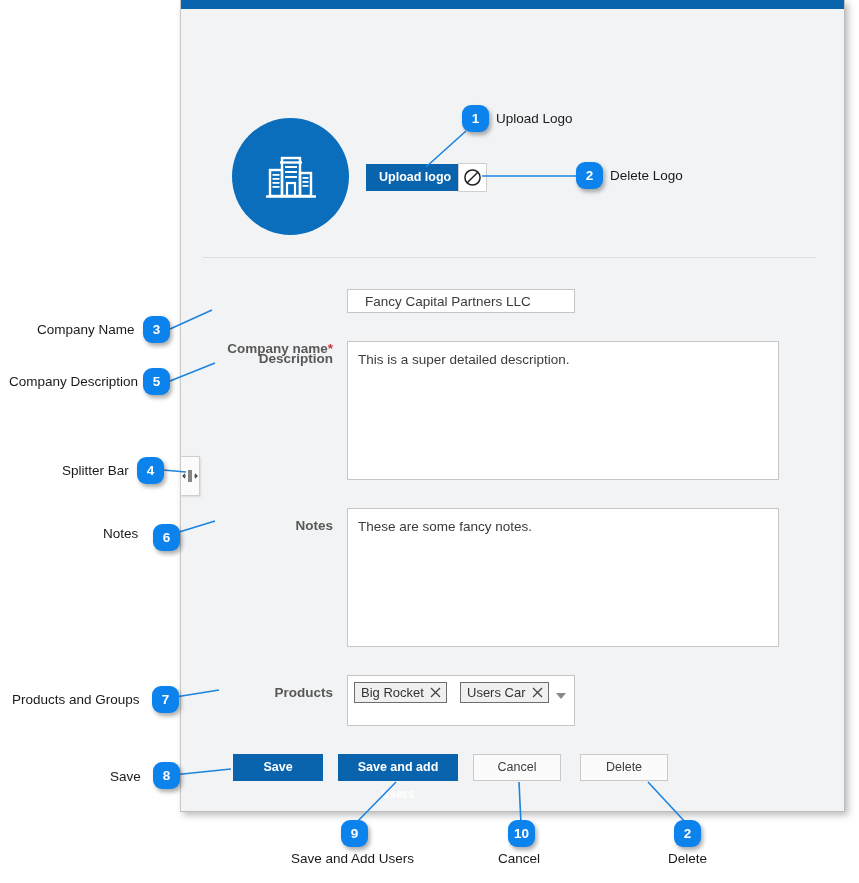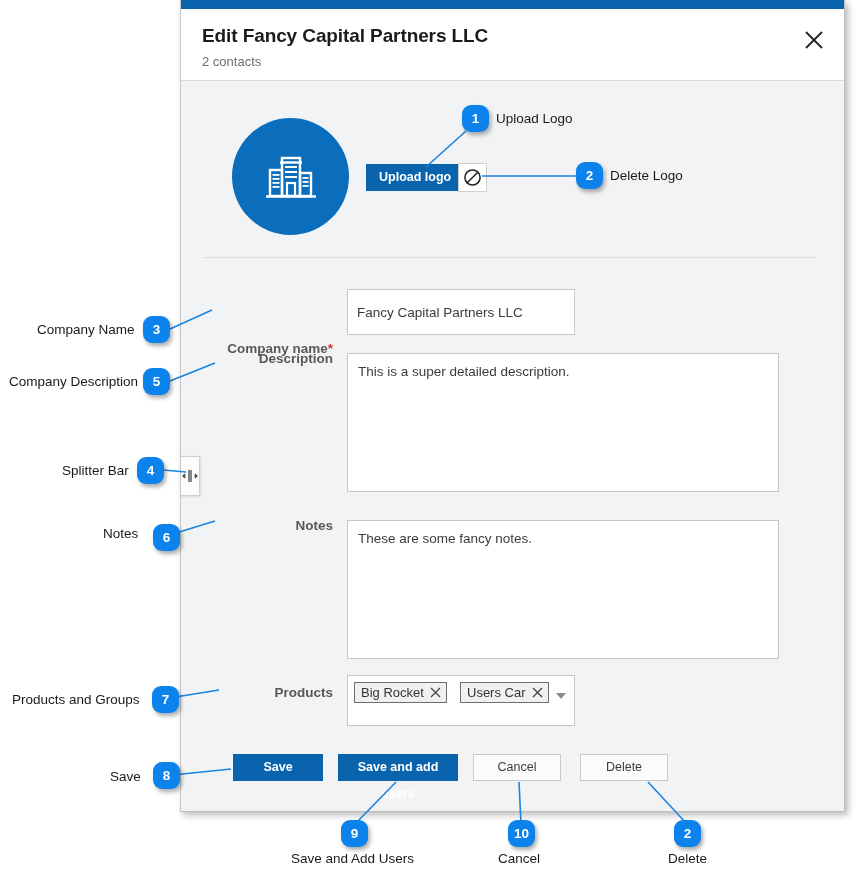--- a/index.html
+++ b/index.html
@@ -146,44 +146,43 @@
     text-align: right;
     white-space: nowrap;
   }
   .req-star { color: #d0333b; font-weight: bold; }
 
   .text-input {
     position: absolute;
     left: 166px;
     top: 208px;
     width: 228px;
-    height: 46px;
+    height: 24px;
     border: 1px solid #c6c6c6;
     background: #ffffff;
     box-sizing: border-box;
     font-size: 13.5px;
     color: #3b3b3b;
-    padding: 0 9px;
+    padding: 0 17px;
     font-family: "Liberation Sans", sans-serif;
     outline: none;
   }
 
   .textarea {
     position: absolute;
     border: 1px solid #c6c6c6;
     background: #ffffff;
     box-sizing: border-box;
     font-size: 13.5px;
     color: #3b3b3b;
     padding: 9px 10px;
     resize: none;
     font-family: "Liberation Sans", sans-serif;
     line-height: 1.35;
     outline: none;
-    margin-top: 12px;
   }
   #description-textarea {
     left: 166px;
     top: 260px;
     width: 432px;
     height: 139px;
   }
   #notes-textarea {
     left: 166px;
     top: 427px;
@@ -337,30 +336,20 @@
 
   <line x1="521" y1="824" x2="519" y2="782" stroke="#1b84e0" stroke-width="1.6"></line>
 
   <line x1="687" y1="824" x2="648" y2="782" stroke="#1b84e0" stroke-width="1.6"></line>
 </svg>
 
 <div class="modal">
 
   <div class="modal-topbar"></div>
 
-  <div class="modal-header">
-    <div class="modal-title">Edit Fancy Capital Partners LLC</div>
-    <div class="modal-subtitle">2 contacts</div>
-    <div class="close-icon">
-      <svg width="22" height="22" viewBox="0 0 22 22">
-        <line x1="3" y1="3" x2="19" y2="19" stroke="#222" stroke-width="1.8"></line>
-        <line x1="19" y1="3" x2="3" y2="19" stroke="#222" stroke-width="1.8"></line>
-      </svg>
-    </div>
-  </div>
 
   <div class="modal-body">
 
     <div class="splitter-bar">
       <svg width="16" height="14" viewBox="0 0 16 14">
         <line x1="7" y1="1" x2="7" y2="13" stroke="#444" stroke-width="1.3"></line>
         <line x1="9" y1="1" x2="9" y2="13" stroke="#444" stroke-width="1.3"></line>
         <path d="M4 7 L1 7 M3 5 L1 7 L3 9" stroke="#444" stroke-width="1.2" fill="none"></path>
         <path d="M12 7 L15 7 M13 5 L15 7 L13 9" stroke="#444" stroke-width="1.2" fill="none"></path>
       </svg>

